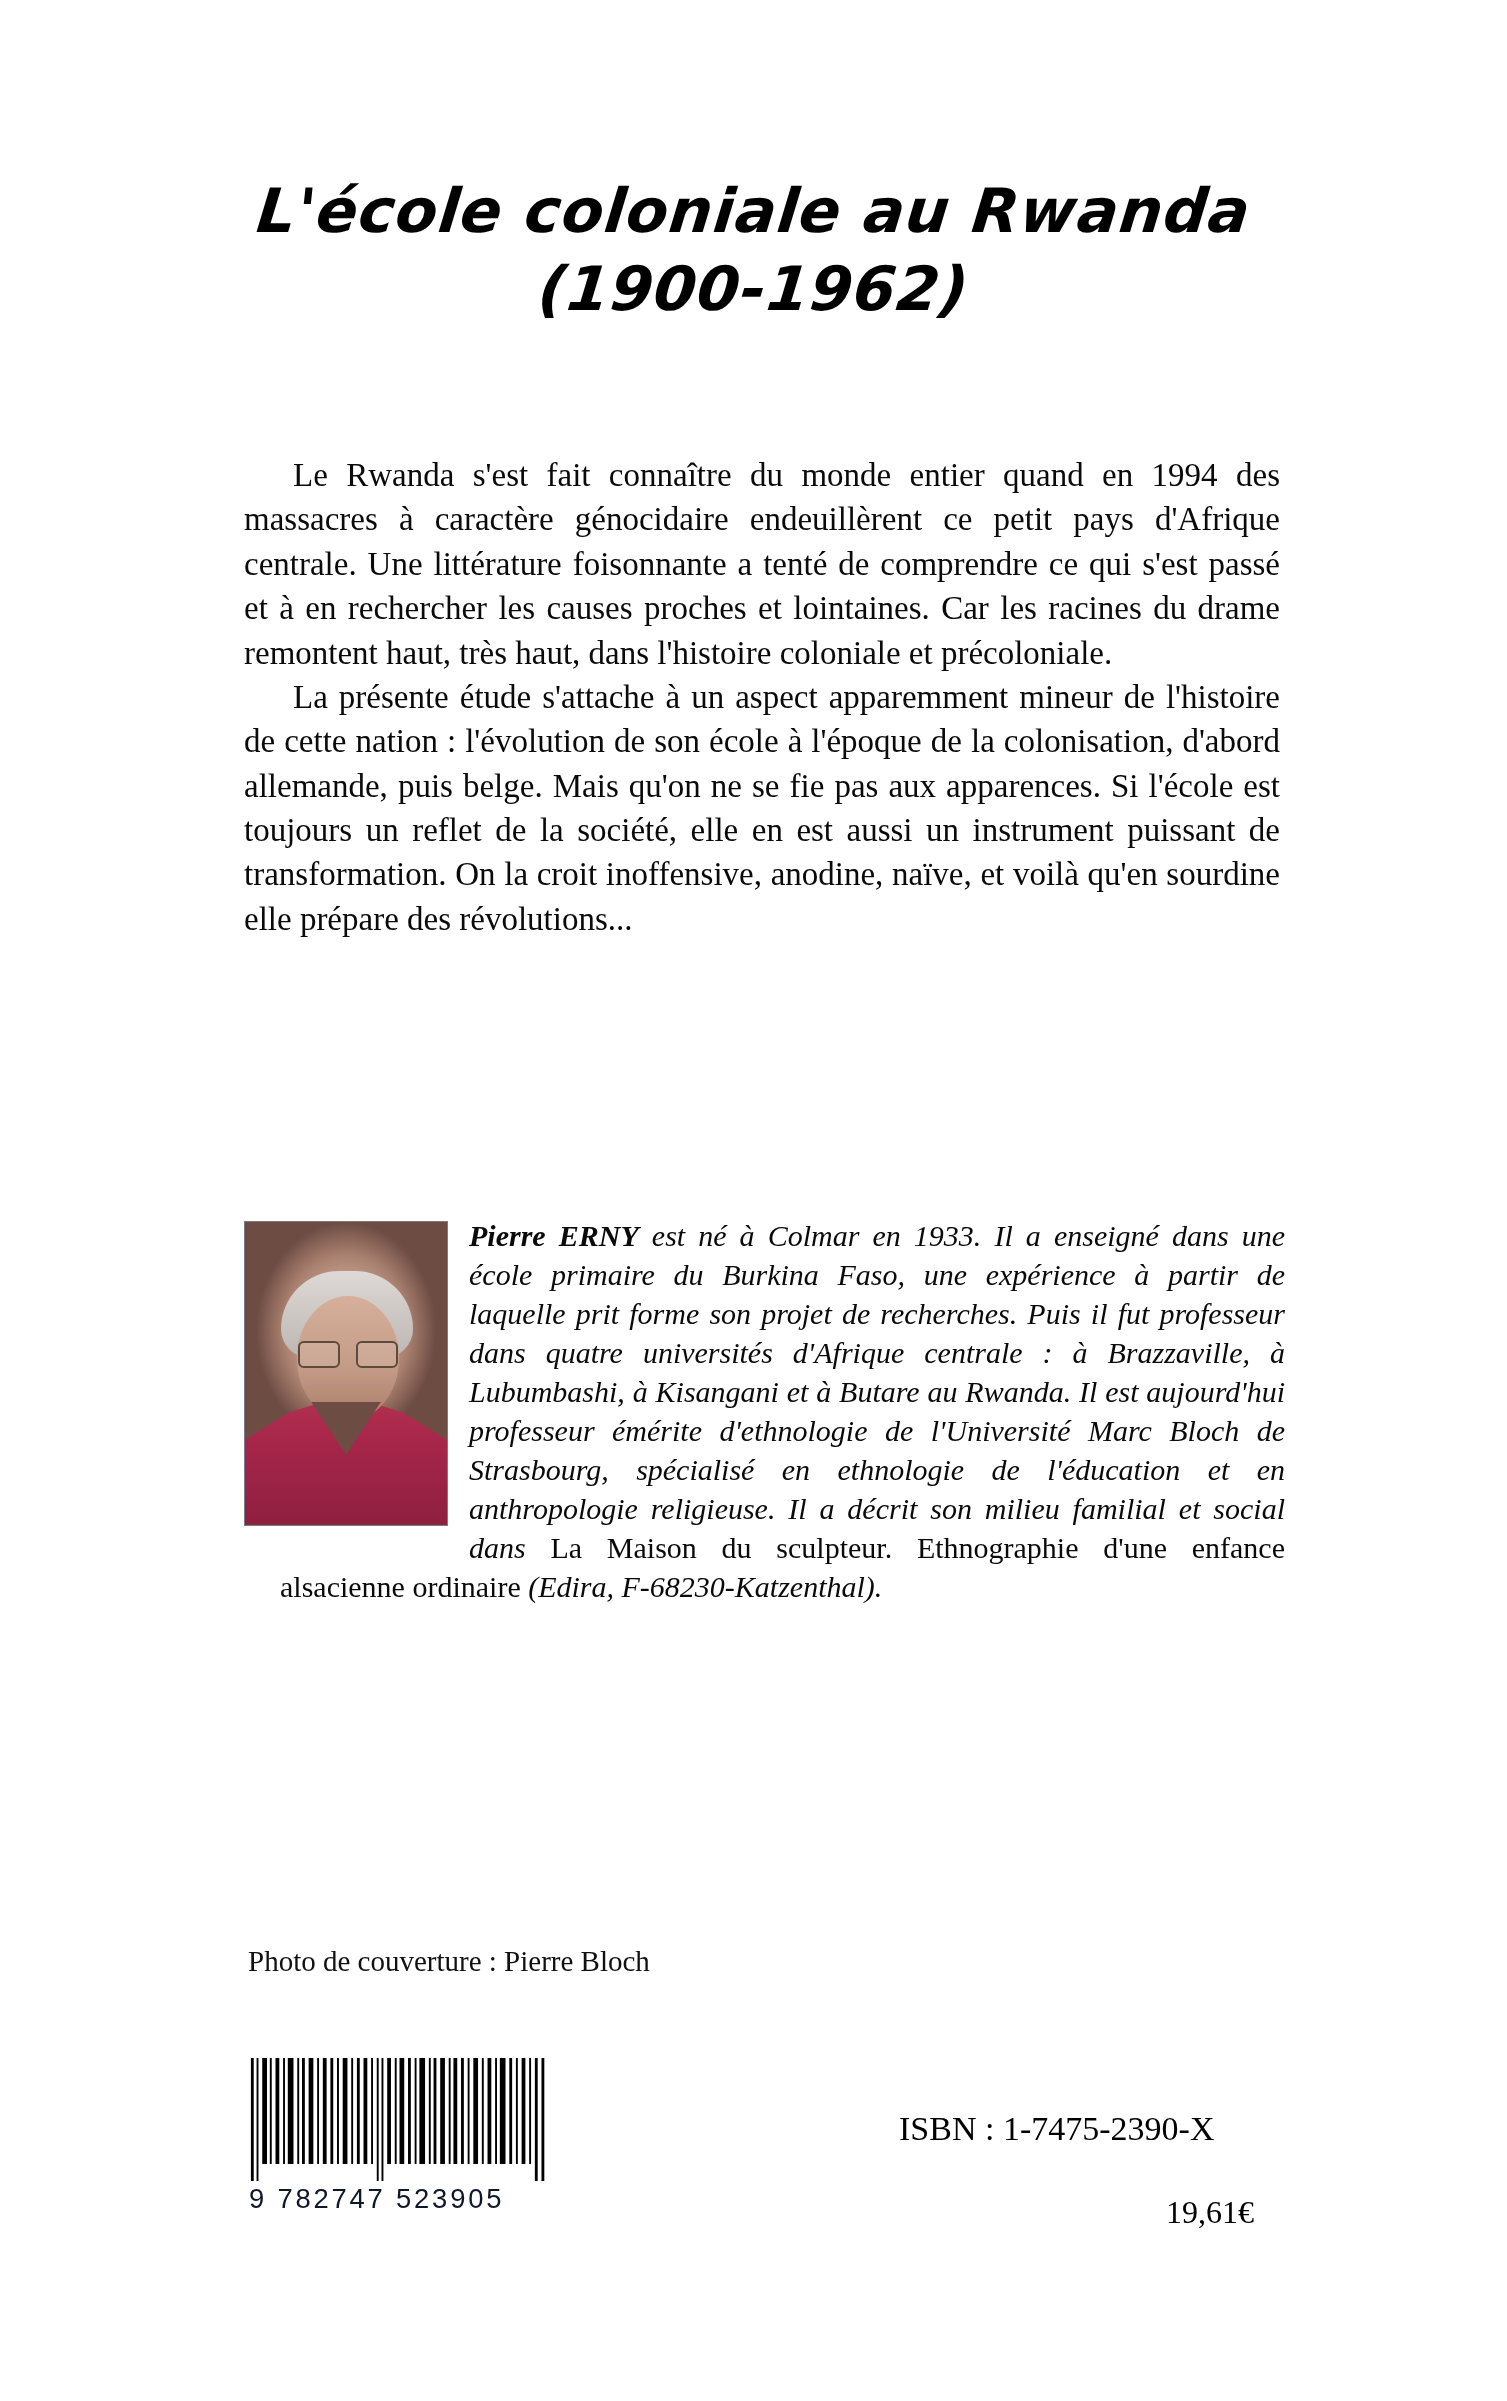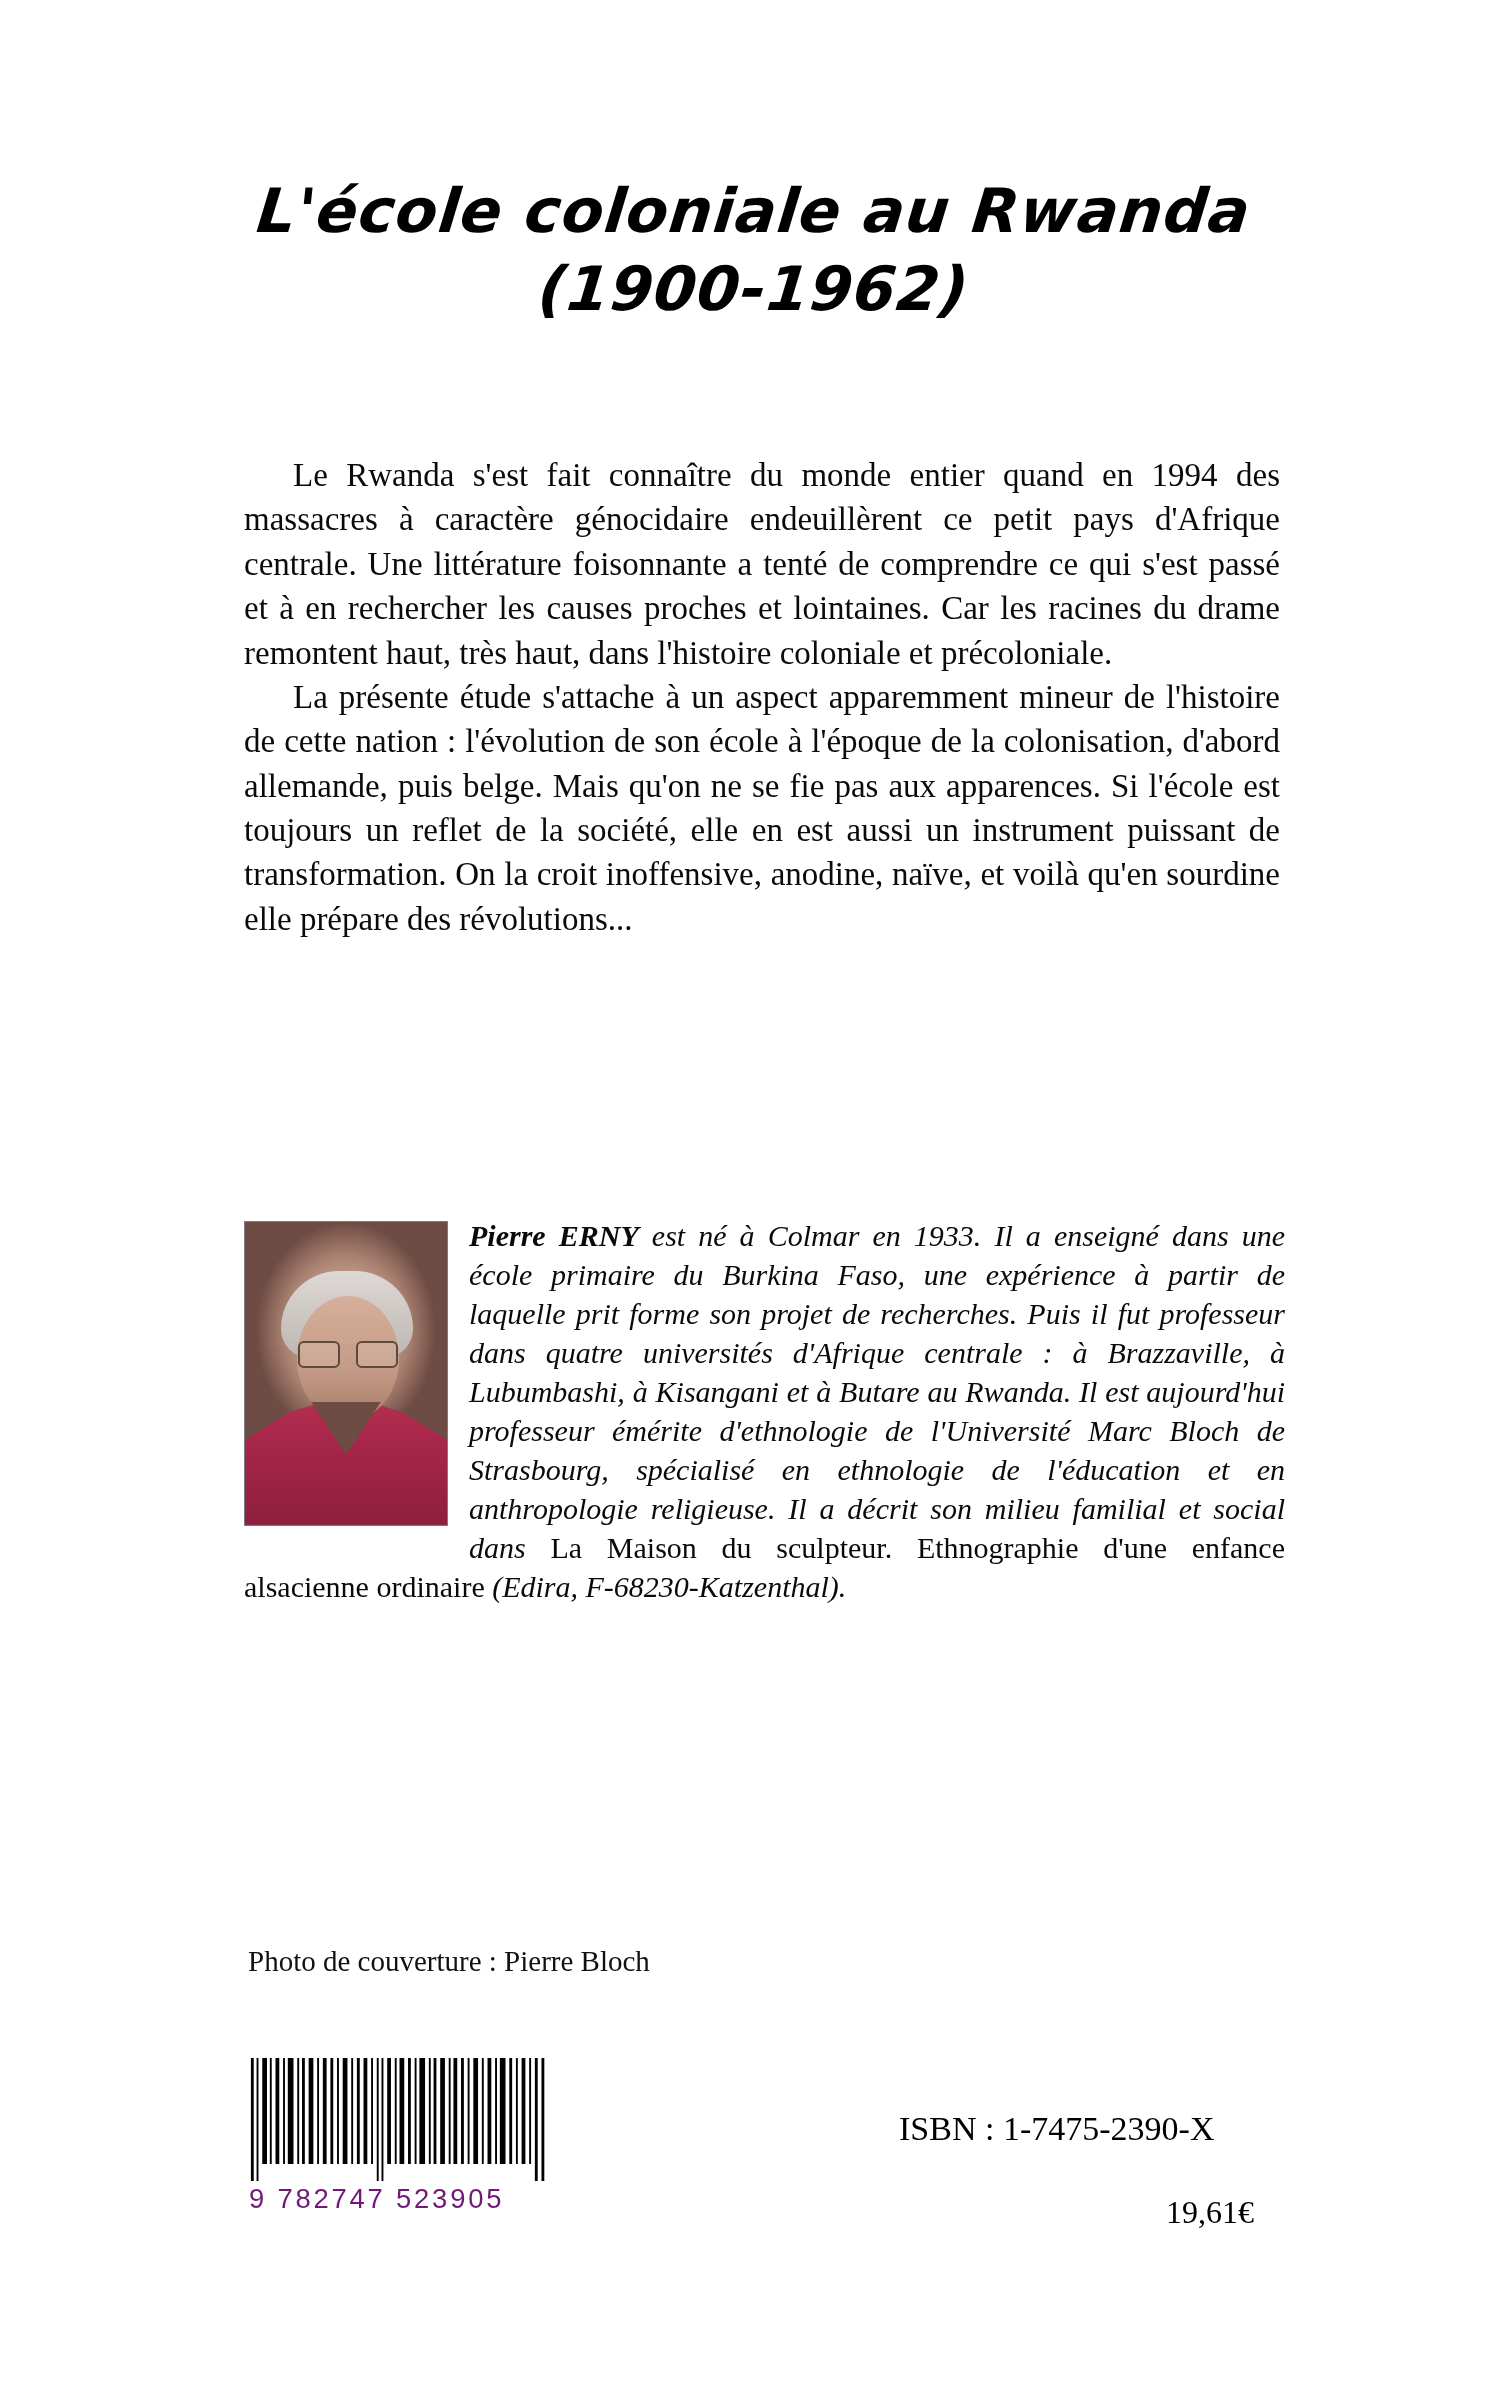--- a/index.html
+++ b/index.html
@@ -123,20 +123,21 @@
     width: 70px; height: 53px;
     background: #6d4c44;
     clip-path: polygon(50% 100%, 0% 0%, 100% 0%);
   }
 
   .bio {
     font-size: 30px;
     line-height: 1.30;
     text-align: justify;
     font-style: italic;
+    padding-left: 36px;
   }
   .bio .nm { font-weight: bold; font-style: italic; }
   .bio .up { font-style: normal; }
 
   
   .cover-credit {
     position: absolute;
     left: 248px;
     top: 1945px;
     font-size: 29px;
@@ -153,21 +154,21 @@
   .barcode {
     height: 123px;
     width: 301px;
     display: block;
   }
   .barcode-digits {
     margin-top: 1.9px;
     font-family: "Liberation Sans", sans-serif;
     font-size: 27.4px;
     letter-spacing: 2.8px;
-    color: #701a75;
+    color: #0f172a;
     white-space: nowrap;
   }
 
   
   .isbn {
     position: absolute;
     left: 899px;
     top: 2110px;
     font-size: 34px;
     color: #000;

